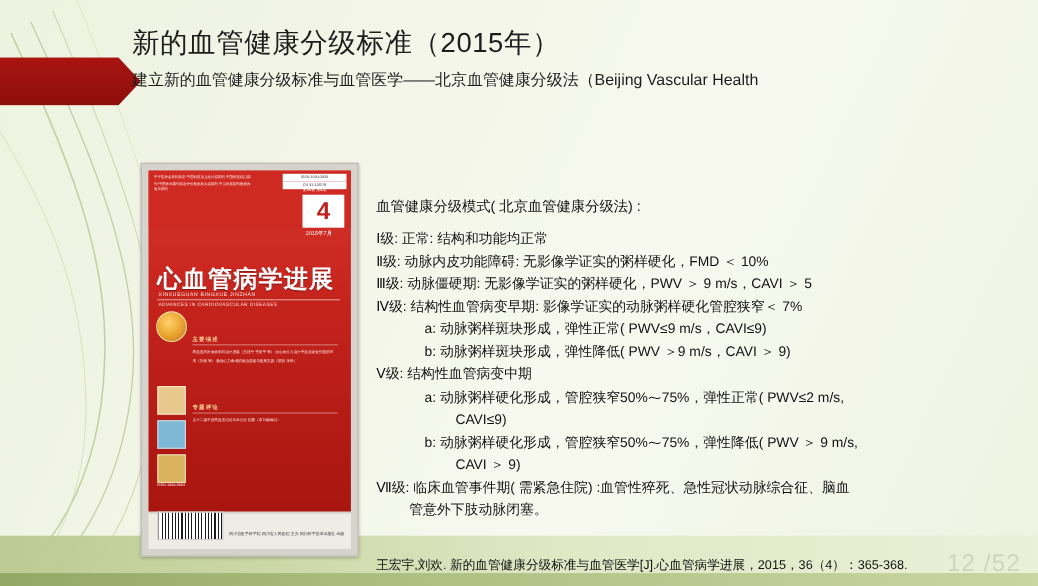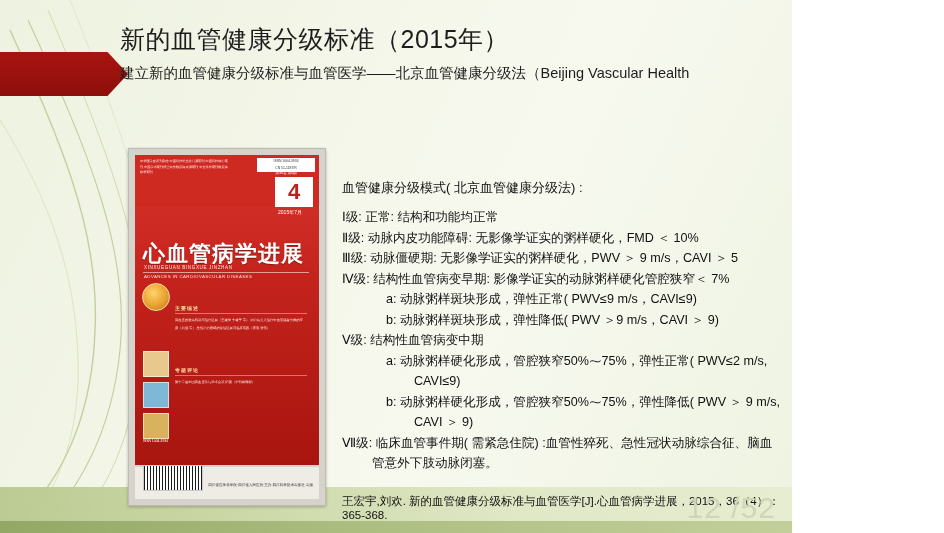--- a/index.html
+++ b/index.html
@@ -8,21 +8,21 @@
   }
   body {
     width: 944px;
     height: 533px;
     overflow: hidden;
     font-family: "Liberation Sans", sans-serif;
     background: #ffffff;
   }
   .slide {
     position: relative;
-    width: 792px;
+    width: 944px;
     height: 533px;
     background: linear-gradient(115deg, #eef2e0 0%, #f3f6e8 35%, #f7f9ef 60%, #eef3e1 100%);
     overflow: hidden;
   }
   
   .swirls {
     position: absolute;
     left: 0;
     top: 0;
     width: 300px;
@@ -315,21 +315,21 @@
     position: absolute;
     left: 342px;
     bottom: 12px;
     font-size: 11.5px;
     color: #111111;
   }
   .page-num {
     position: absolute;
     right: 16px;
     bottom: 8px;
-    font-size: 30px;
+    font-size: 22px;
     color: #cfd6b8;
     letter-spacing: 1px;
   }
 </style>
 </head>
 <body>
 
 <div class="slide">
 
   <svg class="swirls" viewBox="0 0 300 533" preserveAspectRatio="none">

